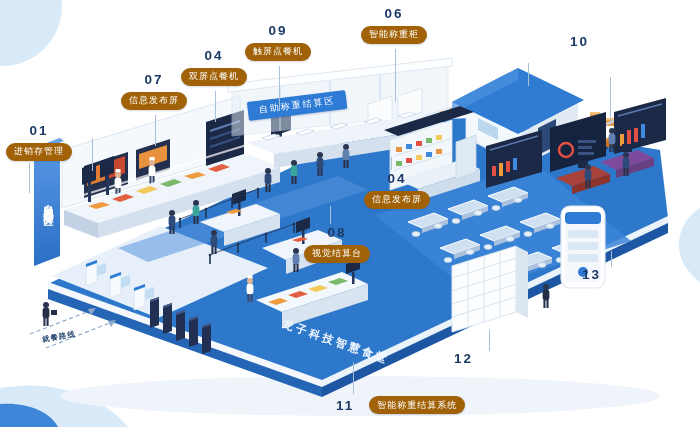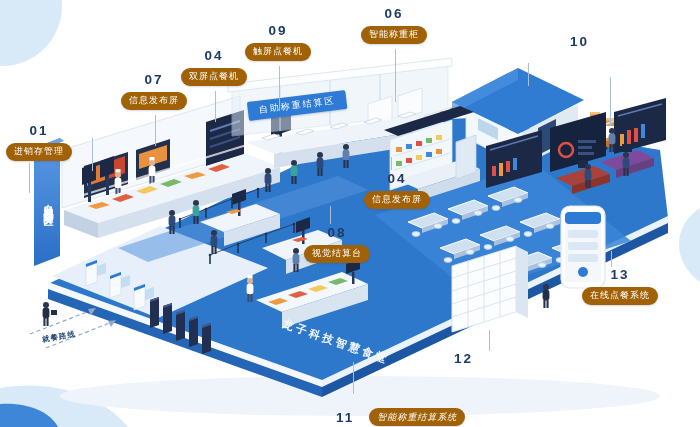--- a/index.html
+++ b/index.html
@@ -12,21 +12,21 @@
   .top-banner{background:#2e7bd6;color:#fff;font-size:9px;letter-spacing:2px;padding:3px 11px;border-radius:2px;
     transform:rotate(-7deg);transform-origin:left center;white-space:nowrap;box-shadow:0 1px 2px rgba(30,60,120,.25);}
   .floor-brand{color:#f2f8ff;font-size:11px;font-weight:bold;letter-spacing:3px;transform:rotate(19deg);
     transform-origin:left center;white-space:nowrap;}
   .route-label{color:#2b4a77;font-size:7.5px;font-weight:bold;transform:rotate(-10deg);letter-spacing:1px;}
   .callout{position:absolute;display:flex;flex-direction:column;align-items:center;z-index:5;}
   .callout.horiz{flex-direction:row;align-items:flex-end;gap:15px;}
   .co-num{font-size:13.5px;font-weight:bold;color:#1c3a66;letter-spacing:2px;line-height:1.1;}
   .co-pill{margin-top:4px;background:#a16207;color:#fff;font-size:9px;letter-spacing:1px;padding:2.5px 8px;
     border-radius:9px;white-space:nowrap;box-shadow:0 1px 2px rgba(30,60,120,.2);}
-  .callout.horiz .co-pill{margin-top:12px;font-style:italic;}
+  .callout.horiz .co-pill{margin-top:0;}
   .leader{position:absolute;width:1px;background:#aabfd8;z-index:4;}
 </style>
 </head>
 <body>
 
 <div class="stage">
 
 <svg width="700" height="427" viewBox="0 0 700 427">
   <defs>
     <linearGradient id="gBanner" x1="0" y1="0" x2="0" y2="1">
@@ -457,16 +457,15 @@
 </div>
 <div class="callout horiz" style="left:336px;top:396px">
   <div class="co-num">11</div>
   <div class="co-pill">智能称重结算系统</div>
 </div>
 <div class="callout" style="left:454px;top:352px">
   <div class="co-num">12</div>
 </div>
 <div class="callout" style="left:582px;top:268px">
   <div class="co-num">13</div>
-  <div class="co-pill">在线点餐系统</div>
 </div>
 
 </div>
 
 </body></html>

